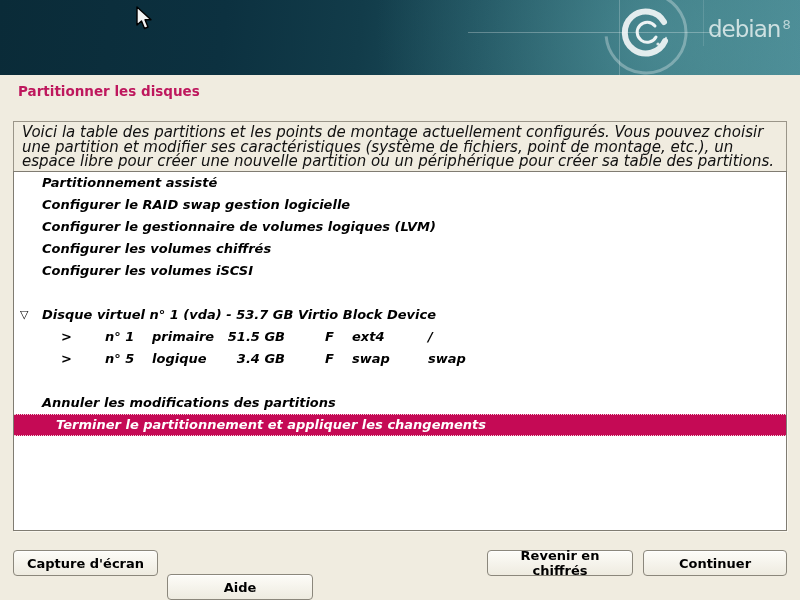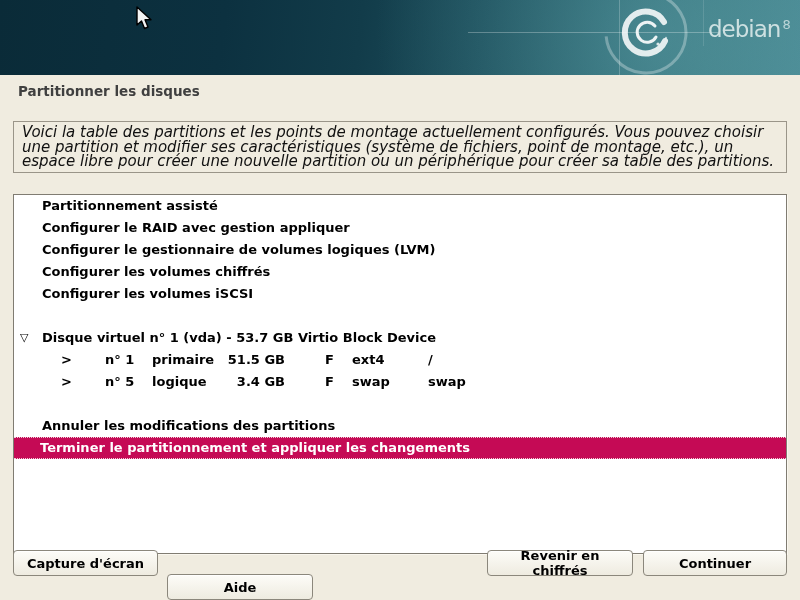--- a/index.html
+++ b/index.html
@@ -25,58 +25,59 @@
   .wordmark{
     position:absolute;left:708px;top:18px;color:#cde0e1;
     font-size:23px;letter-spacing:-1px;font-weight:500;line-height:1;
   }
   .wordmark sup{font-size:13px;font-weight:400;color:#bcd6d8;letter-spacing:0;vertical-align:8px;margin-left:2px;}
   .cursor{position:absolute;left:136px;top:6px;}
 
   
   .page-title{
     position:absolute;left:18px;top:83px;
-    font-size:13.5px;font-weight:bold;color:#404040;
+    font-size:13.5px;font-weight:bold;color:#be185d;
   }
   .desc-box{
     position:absolute;left:13px;top:121px;width:772px;height:50px;
     border:1px solid #9a9589;background:#f0ece0;
     box-sizing:content-box;
   }
   .desc-text{
     margin:3px 8px;font-size:15px;font-style:italic;color:#111;
     line-height:14.5px;
   }
 
   
   .listbox{
-    position:absolute;left:13px;top:194px;width:772px;height:358px;
+    position:absolute;left:13px;top:171px;width:772px;height:358px;
     background:#fff;border:1px solid #807c72;
     box-shadow:1px 1px 0 #faf7ef;
     overflow:hidden;
+    font-style:italic;
   }
   .row{position:relative;height:22px;line-height:22px;font-size:13px;font-weight:bold;color:#000;white-space:nowrap;}
   .row.simple{padding-left:28px;}
   .row.blank{height:22px;}
   .expander{position:absolute;left:6px;top:0;font-size:11px;font-weight:normal;}
   .disk-label{position:absolute;left:28px;top:0;}
   .pcell{position:absolute;top:0;}
   .pmarker{left:47px;}
   .pnum{left:91px;}
   .ptype{left:138px;}
   .psize{left:171px;width:100px;text-align:right;}
   .pflag{left:311px;}
   .pfs{left:338px;}
   .pmount{left:414px;}
   .row.selected{
     background:#c50a55;color:#fff;
     border-top:1px dotted #f2cdd9;border-bottom:1px dotted #f2cdd9;
     height:20px;line-height:20px;
   }
-  .row.selected .sel-label{padding-left:26px;margin-top:31px;}
+  .row.selected .sel-label{padding-left:42px;margin-top:31px;}
 
   
   .btn{
     position:absolute;top:550px;height:26px;
     border:1px solid #8b877c;border-radius:4px;
     background:linear-gradient(#fdfcf8,#eeebe0);
     font-family:"DejaVu Sans","Liberation Sans",sans-serif;
     font-size:13px;font-weight:bold;color:#000;
     display:flex;align-items:center;justify-content:center;
     box-shadow:0 1px 0 rgba(255,255,255,0.8) inset;
@@ -112,21 +113,21 @@
   </div>
 
   <div class="page-title">Partitionner les disques</div>
 
   <div class="desc-box">
     <div class="desc-text">Voici la table des partitions et les points de montage actuellement configurés. Vous pouvez choisir une partition et modifier ses caractéristiques (système de fichiers, point de montage, etc.), un espace libre pour créer une nouvelle partition ou un périphérique pour créer sa table des partitions.</div>
   </div>
 
   <div class="listbox">
     <div class="row simple">Partitionnement assisté</div>
-    <div class="row simple">Configurer le RAID avec gestion appliquer</div>
+    <div class="row simple">Configurer le RAID swap gestion logicielle</div>
     <div class="row simple">Configurer le gestionnaire de volumes logiques (LVM)</div>
     <div class="row simple">Configurer les volumes chiffrés</div>
     <div class="row simple">Configurer les volumes iSCSI</div>
 
     <div class="row blank"></div>
 
     <div class="row">
       <span class="expander">▽</span>
       <span class="disk-label">Disque virtuel n° 1 (vda) - 53.7 GB Virtio Block Device</span>
     </div>

